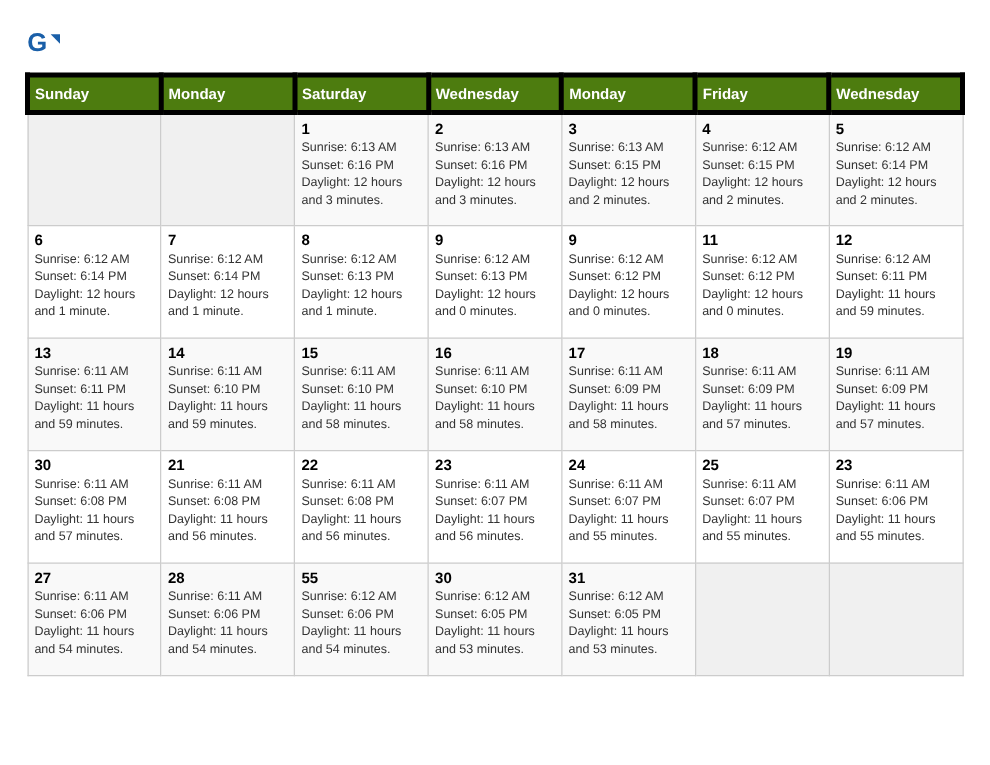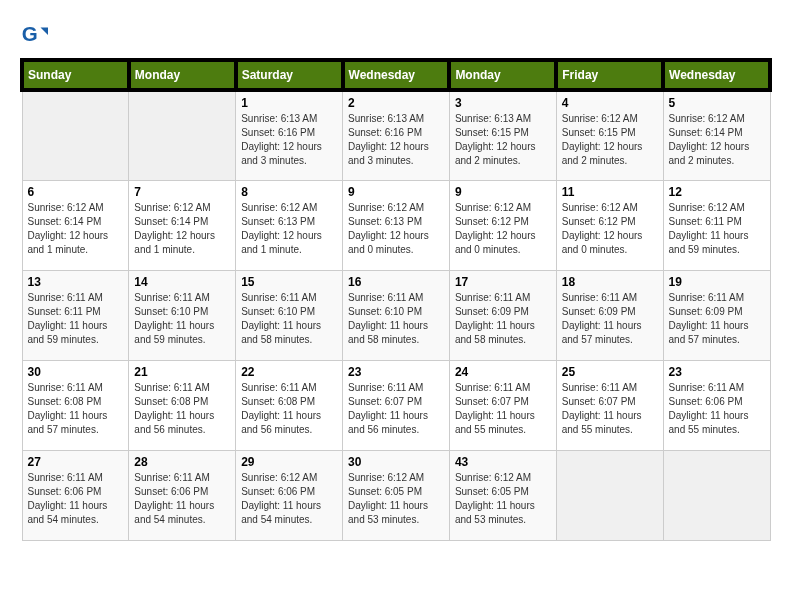--- a/index.html
+++ b/index.html
@@ -238,28 +238,28 @@
       <tr>
         <td>
           <span class="day-number">27</span>
           <div class="day-info">Sunrise: 6:11 AM<br>Sunset: 6:06 PM<br>Daylight: 11 hours and 54 minutes.</div>
         </td>
         <td>
           <span class="day-number">28</span>
           <div class="day-info">Sunrise: 6:11 AM<br>Sunset: 6:06 PM<br>Daylight: 11 hours and 54 minutes.</div>
         </td>
         <td>
-          <span class="day-number">29</span>
+          <span class="day-number">55</span>
           <div class="day-info">Sunrise: 6:12 AM<br>Sunset: 6:06 PM<br>Daylight: 11 hours and 54 minutes.</div>
         </td>
         <td>
           <span class="day-number">30</span>
           <div class="day-info">Sunrise: 6:12 AM<br>Sunset: 6:05 PM<br>Daylight: 11 hours and 53 minutes.</div>
         </td>
         <td>
-          <span class="day-number">43</span>
+          <span class="day-number">31</span>
           <div class="day-info">Sunrise: 6:12 AM<br>Sunset: 6:05 PM<br>Daylight: 11 hours and 53 minutes.</div>
         </td>
         <td class="empty-cell"></td>
         <td class="empty-cell"></td>
       </tr>
     </tbody>
 </table>
 
 </body></html>

